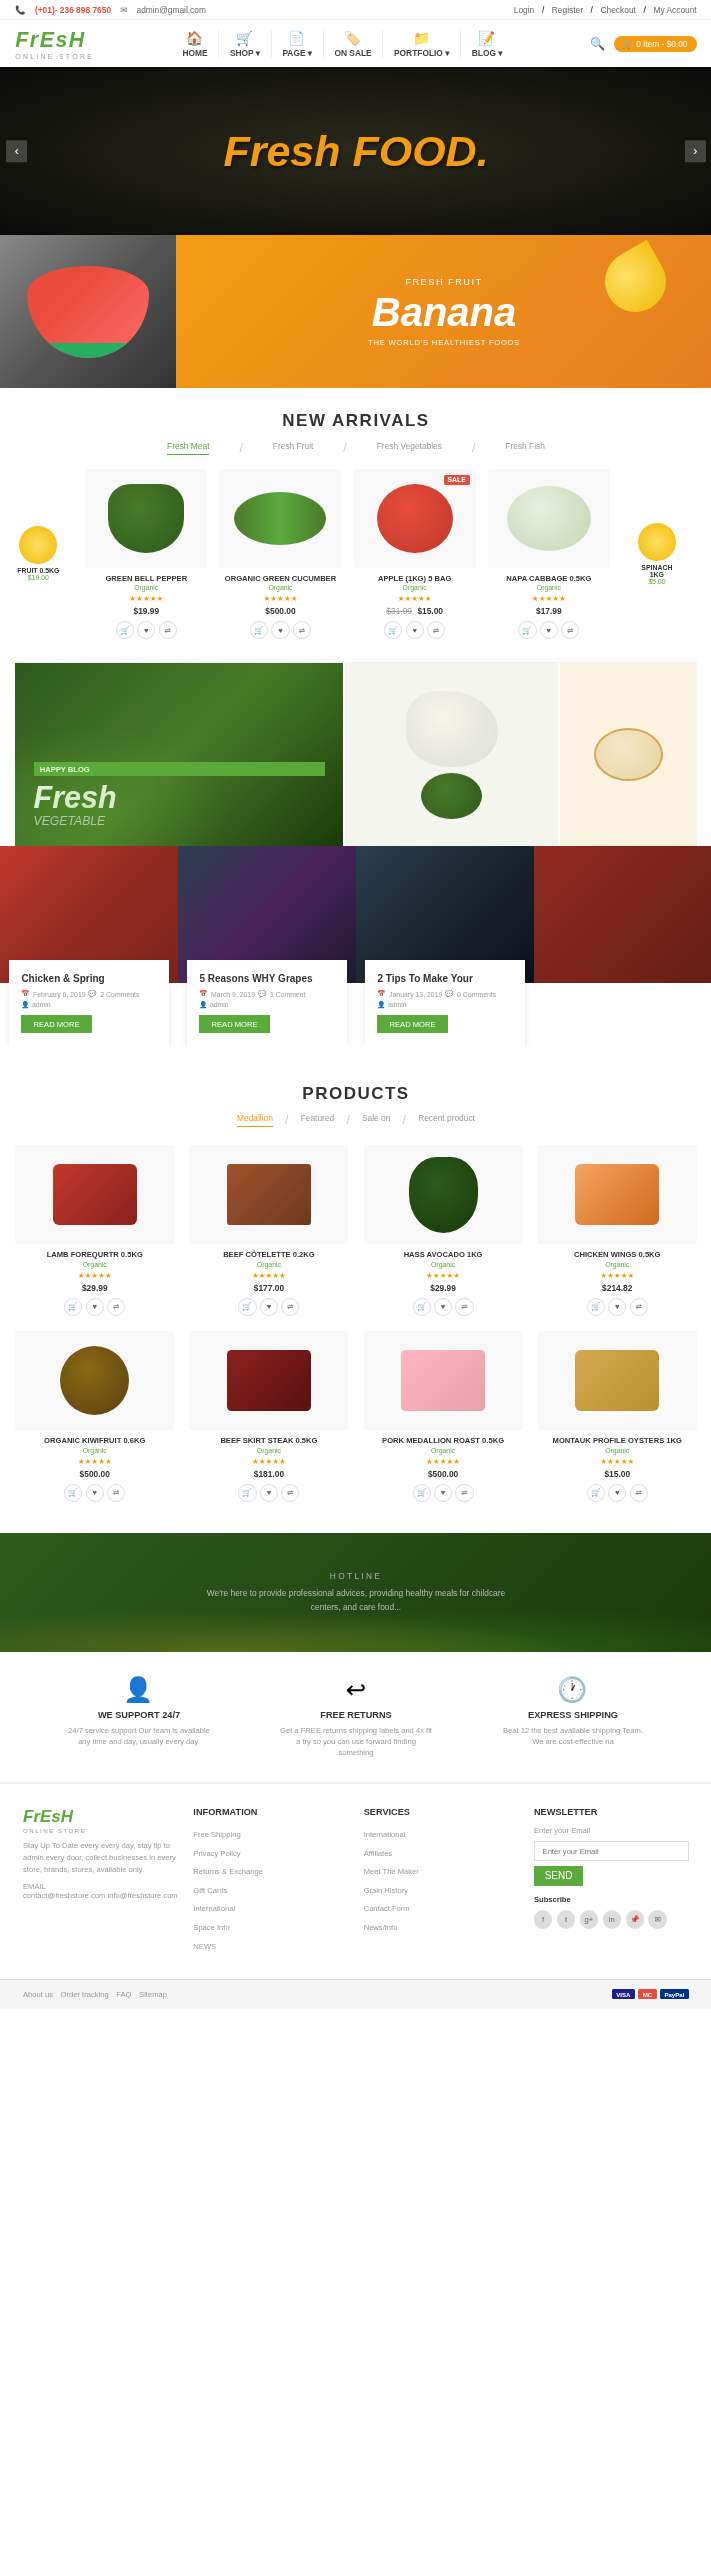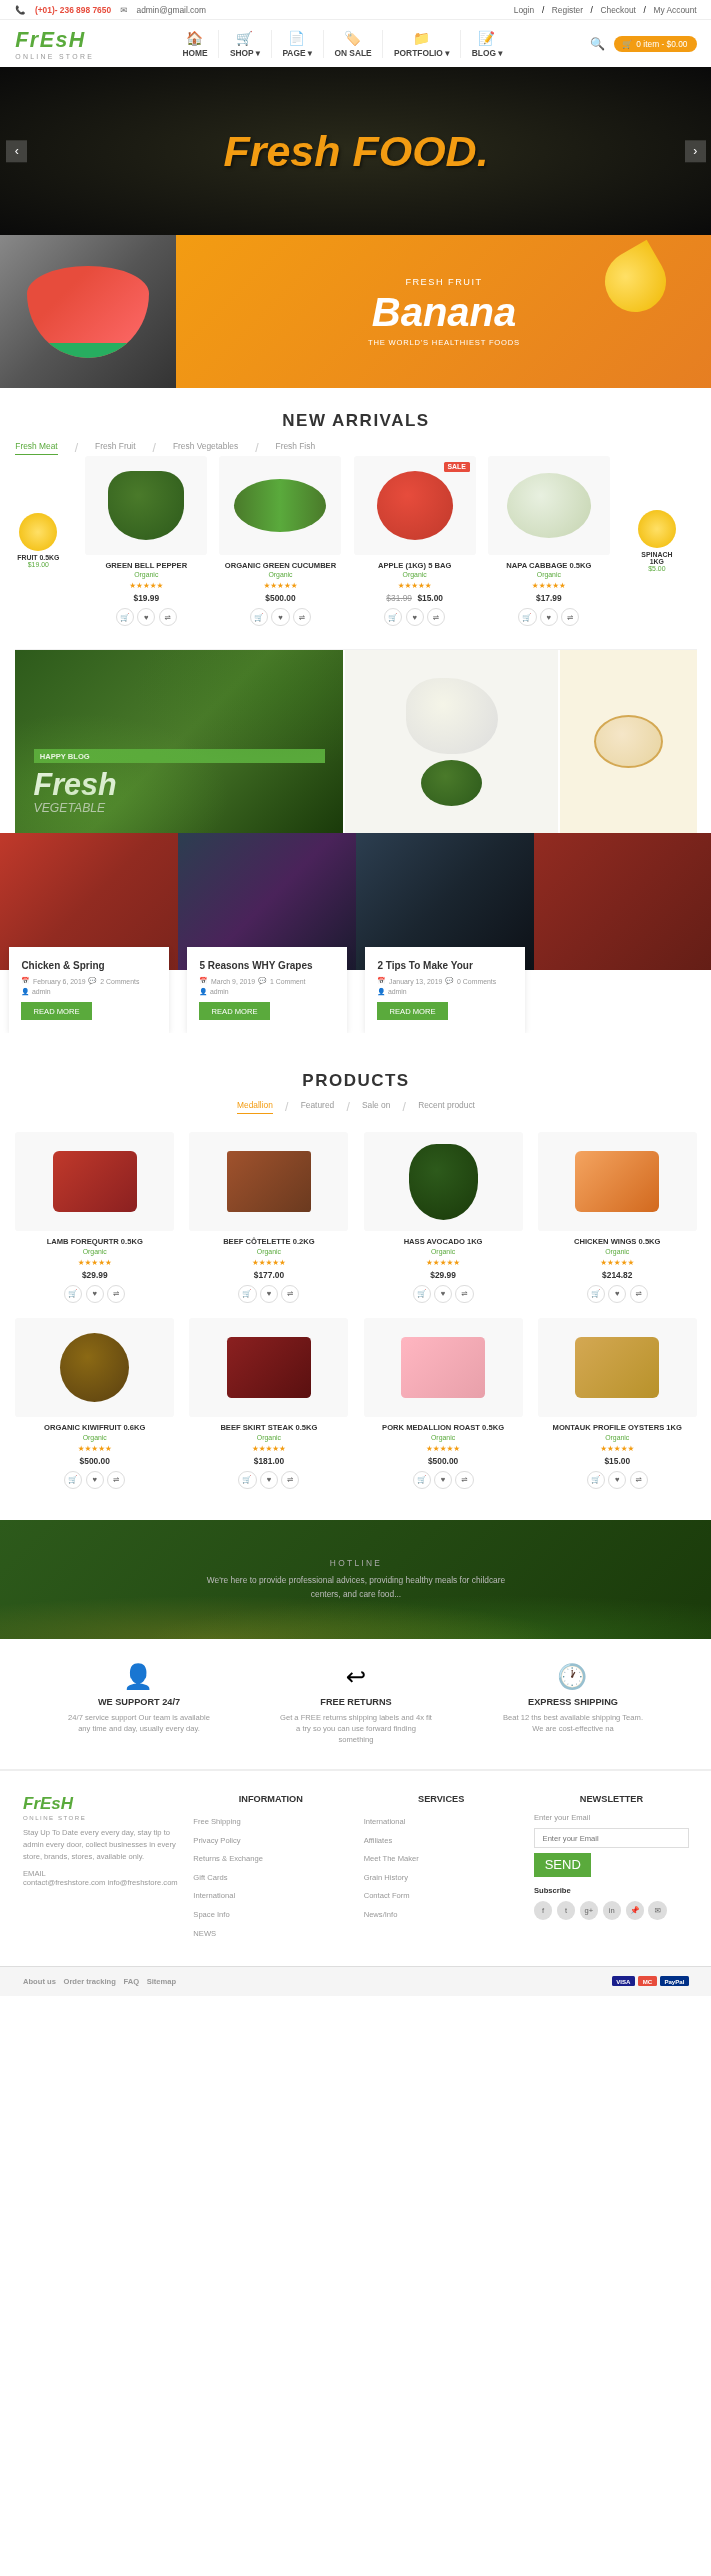--- a/index.html
+++ b/index.html
@@ -141,23 +141,23 @@
       text-align: center;
       font-size: 17px;
       font-weight: 700;
       color: #333;
       margin-bottom: 9.2px;
       text-transform: uppercase;
       letter-spacing: 1.5px;
     }
     .section-tabs {
       display: flex;
-      justify-content: flex-start;
-      gap: 17px;
-      margin-bottom: 1px;
+      justify-content: center;
+      gap: 30px;
+      margin-bottom: 14px;
     }
     .section-tab {
       font-size: 8.4px;
       color: #999;
       cursor: pointer;
       text-decoration: none;
     }
     .section-tab.active { color: #5aaa3c; border-bottom: 0.8px solid #5aaa3c; padding-bottom: 1.5px; }
     .section-tab-sep { color: #ccc; }
 
@@ -367,38 +367,38 @@
     .footer-main {
       display: flex;
       padding: 23px 23px;
       gap: 15.3px;
       background: #fff;
       border-top: 0.8px solid #eee;
     }
     .footer-col { flex: 1; }
     .footer-logo-text { font-size: 17px; font-weight: 900; color: #5aaa3c; font-style: italic; }
     .footer-desc { font-size: 7.6px; color: #999; line-height: 1.6; margin-top: 6.1px; }
-    .footer-col-title { font-size: 9.2px; font-weight: 700; color: #333; text-transform: uppercase; margin-bottom: 9.2px; text-align: center; }
+    .footer-col-title { font-size: 9.2px; font-weight: 700; color: #333; text-transform: uppercase; margin-bottom: 9.2px; }
     .footer-links { list-style: none; }
     .footer-links li { margin-bottom: 4.6px; }
     .footer-links a { font-size: 7.6px; color: #999; text-decoration: none; }
     .footer-email { font-size: 7.6px; color: #999; }
     .newsletter-input {
       width: 100%;
       padding: 4.6px 7.6px;
       border: 0.8px solid #ddd;
       font-size: 7.6px;
       margin-bottom: 4.6px;
     }
     .newsletter-btn {
       background: #5aaa3c;
       color: #fff;
       border: none;
       padding: 4.6px 10.7px;
-      font-size: 13px;
+      font-size: 10px;
       cursor: pointer;
     }
     .social-icons { display: flex; gap: 4.6px; margin-top: 6.1px; }
     .social-icon {
       width: 18.3px;
       height: 18.3px;
       background: #ddd;
       border-radius: 50%;
       display: flex;
       align-items: center;
@@ -412,21 +412,21 @@
       display: flex;
       justify-content: space-between;
       align-items: center;
       padding: 9.2px 23px;
       background: #f5f5f5;
       border-top: 0.8px solid #ddd;
       font-size: 7.6px;
       color: #999;
     }
     .footer-bottom-links { display: flex; gap: 7.6px; }
-    .footer-bottom-links a { color: #999; text-decoration: none; font-weight: bold; }
+    .footer-bottom-links a { color: #999; text-decoration: none; }
     .payment-icons { display: flex; gap: 3.1px; align-items: center; }
     .payment-icon {
       background: #e74c3c;
       color: #fff;
       font-size: 6.1px;
       padding: 1.5px 4.6px;
       border-radius: 1.5px;
       font-weight: bold;
     }
     .payment-icon.visa { background: #1a1f8c; }

